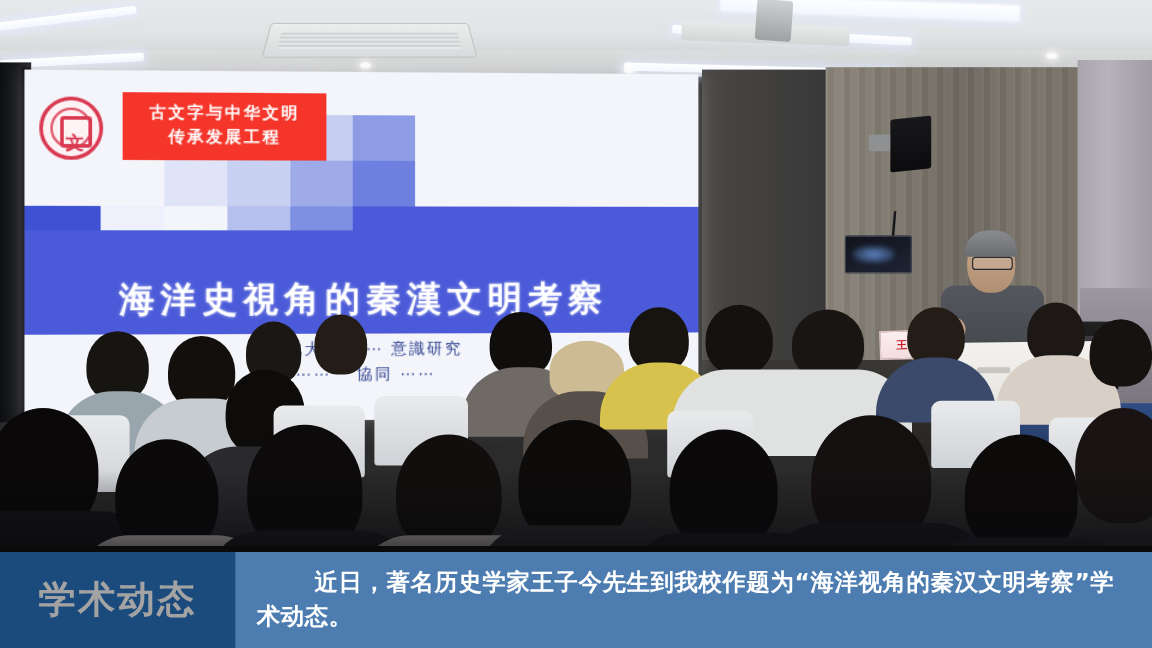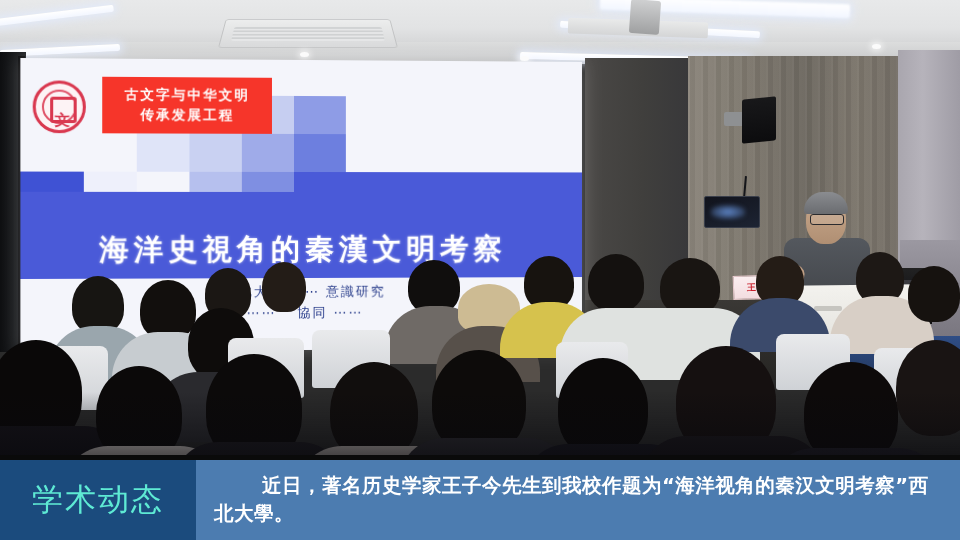--- a/index.html
+++ b/index.html
@@ -109,21 +109,21 @@
   .aud{position:absolute;left:0;top:250px;width:960px;height:212px;overflow:hidden;}
   .head{position:absolute;border-radius:50% 50% 42% 42%;}
   .shoulder{position:absolute;border-radius:46px 46px 0 0;}
   .aud-shadow{position:absolute;left:0;bottom:0;width:960px;height:70px;
     background:linear-gradient(180deg,rgba(10,10,14,0),rgba(8,8,12,.72));}
 
   
   .caption-gap{position:absolute;left:0;top:455px;width:960px;height:5px;background:#0a0a0a;}
   .caption{position:absolute;left:0;top:460px;width:960px;height:80px;display:flex;}
   .cap-left{width:196px;height:80px;background:#1b4b7d;display:flex;align-items:center;justify-content:center;}
-  .cap-left-txt{color:#5eead4;font-size:31px;font-weight:400;letter-spacing:2px;
+  .cap-left-txt{color:#a3a3a3;font-size:31px;font-weight:700;letter-spacing:2px;
     font-family:"DejaVu Sans",sans-serif;}
   .cap-right{flex:1;height:80px;background:#4c7cb0;display:flex;align-items:center;padding:0 14px 0 18px;box-sizing:border-box;}
   .cap-right-txt{color:#ffffff;font-size:19.5px;font-weight:700;line-height:1.42;
     text-indent:48px;letter-spacing:.5px;font-family:"DejaVu Sans",sans-serif;}
 </style>
 </head>
 <body>
 
 <div class="stage">
 
@@ -275,17 +275,17 @@
       <div class="aud-shadow"></div>
     </div>
   </div>
 
   <div class="caption-gap"></div>
   <div class="caption">
     <div class="cap-left">
       <span class="cap-left-txt">学术动态</span>
     </div>
     <div class="cap-right">
-      <div class="cap-right-txt">近日，著名历史学家王子今先生到我校作题为“海洋视角的秦汉文明考察”西北大學。</div>
+      <div class="cap-right-txt">近日，著名历史学家王子今先生到我校作题为“海洋视角的秦汉文明考察”学术动态。</div>
     </div>
   </div>
 
 </div>
 
 </body></html>

